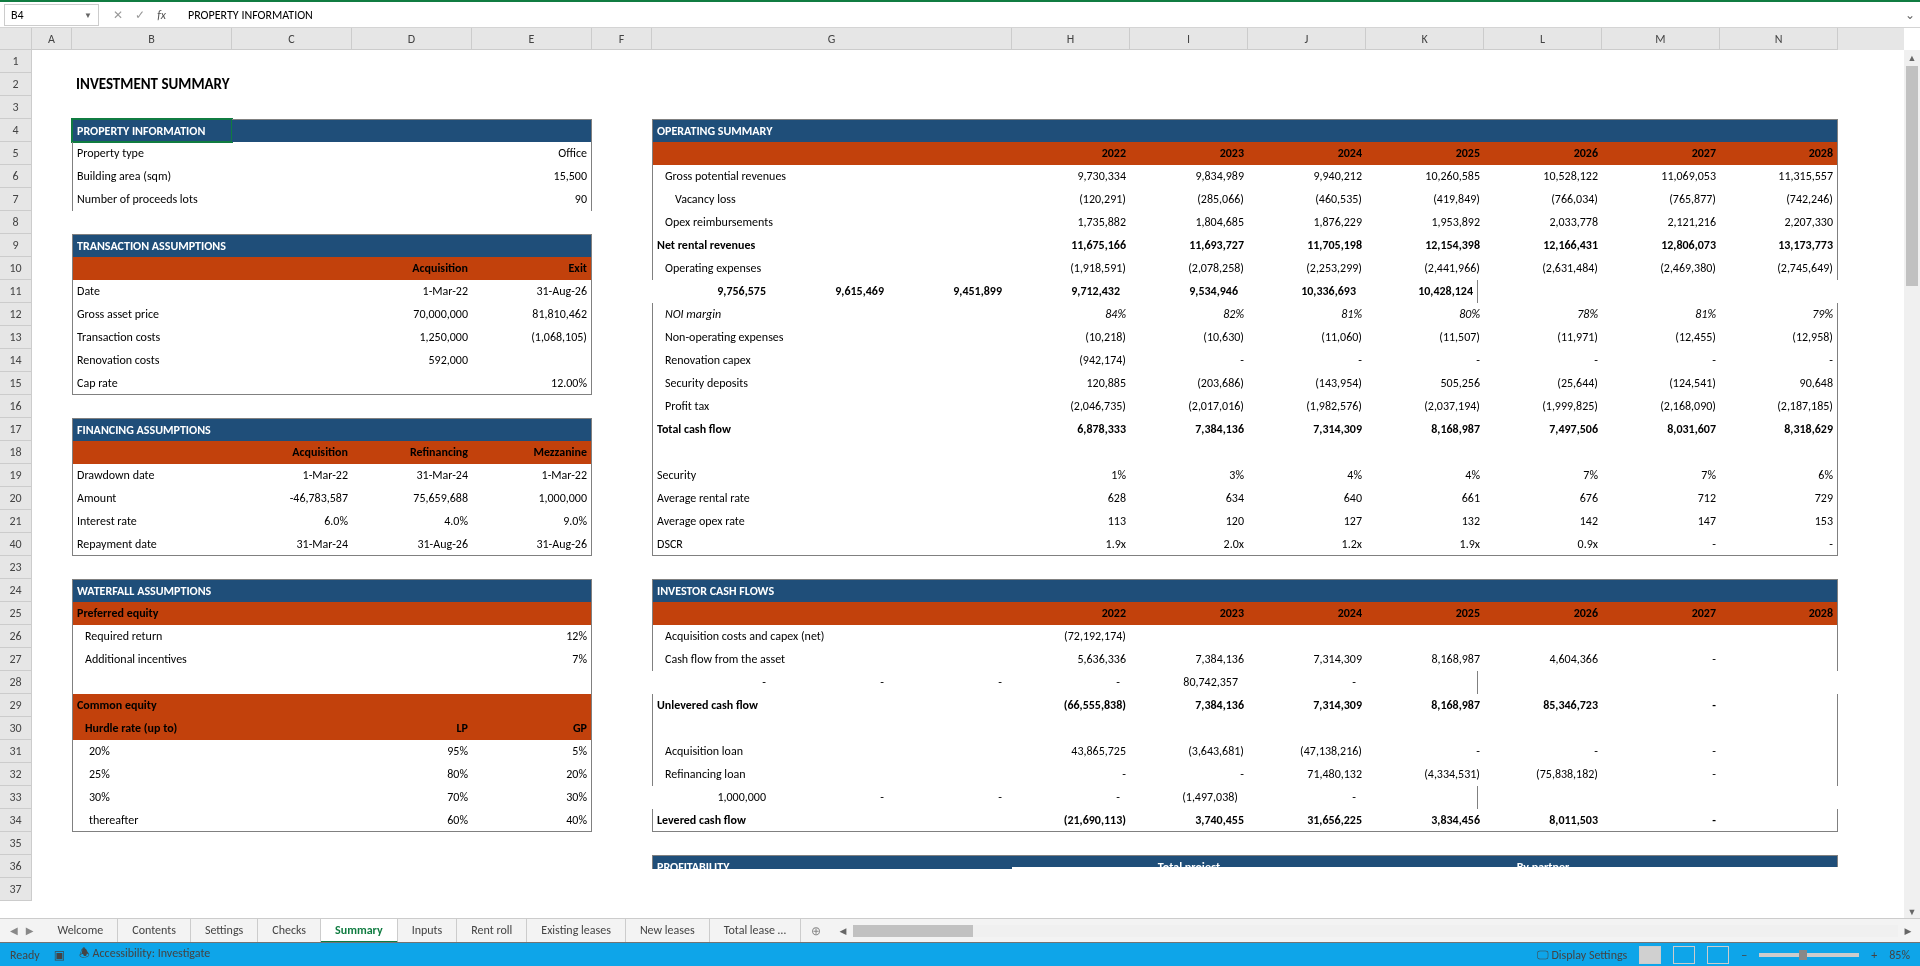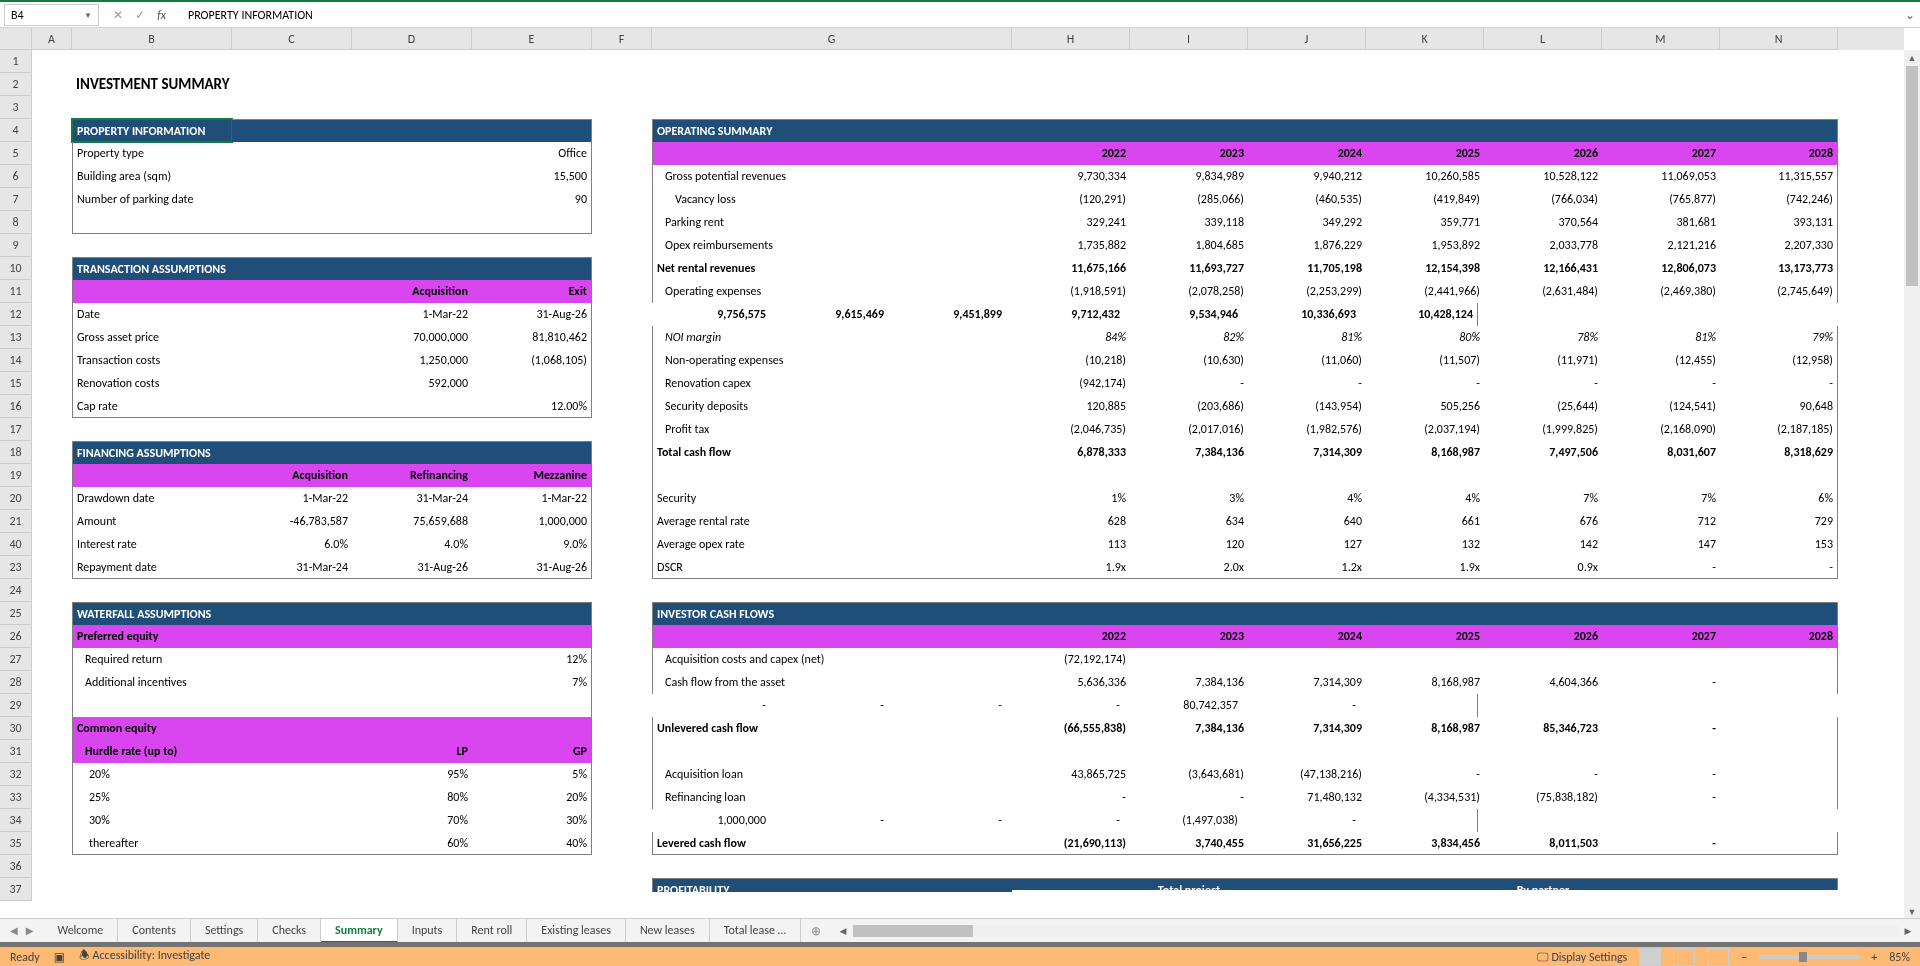--- a/index.html
+++ b/index.html
@@ -28,21 +28,21 @@
 .row { display: flex; height: 23px; }
 .cell { border: 0; padding: 0 4px; line-height: 23px; white-space: nowrap; overflow: hidden; }
 .tar { text-align: right; }
 .tac { text-align: center; }
 .bold { font-weight: bold; }
 .italic { font-style: italic; }
 
 
 .sec-hdr { background: #1f4e79; color: #fff; font-weight: bold; }
 
-.sub-hdr { background: #d946ef; font-weight: bold; }
+.sub-hdr { background: #c2410c; font-weight: bold; }
 
 .bl { border-left: 1px solid #808080; }
 .br { border-right: 1px solid #808080; }
 .bt { border-top: 1px solid #808080; }
 .bb { border-bottom: 1px solid #808080; }
 
 
 .sel { outline: 2px solid #107c41; outline-offset: -1px; }
 
 
@@ -57,21 +57,21 @@
 .tabs { display: flex; }
 .tab { padding: 4px 14px; border-right: 1px solid #ccc; background: #f3f3f3; color: #444; font-size: 12px; }
 .tab.active { background: #fff; color: #107c41; font-weight: bold; border-bottom: 2px solid #107c41; }
 .tab-add { padding: 4px 10px; color: #888; }
 .hscroll { flex: 1; display: flex; align-items: center; padding: 0 4px; }
 .hsc-btn { width: 16px; text-align: center; font-size: 9px; color: #666; }
 .hsc-track { flex: 1; height: 12px; background: #f0f0f0; position: relative; margin: 0 2px; }
 .hsc-thumb { position: absolute; left: 0; width: 120px; top: 0; bottom: 0; background: #c1c1c1; }
 
 
-.status-bar { position: absolute; bottom: 0; left: 0; right: 0; height: 24px; display: flex; align-items: center; background: #fdba74; border-top: 5px solid #737373; padding: 0 10px; font-size: 12px; color: #444; justify-content: space-between; }
+.status-bar { position: absolute; bottom: 0; left: 0; right: 0; height: 24px; display: flex; align-items: center; background: #0ea5e9; border-top: 1px solid #737373; padding: 0 10px; font-size: 12px; color: #444; justify-content: space-between; }
 .sb-left { display: flex; gap: 14px; align-items: center; }
 .sb-right { display: flex; gap: 12px; align-items: center; }
 .view-btn { width: 22px; height: 18px; border: 1px solid #ccc; display: inline-block; }
 .view-btn.active { background: #d0d0d0; }
 .zoom-slider { width: 100px; height: 4px; background: #ccc; position: relative; }
 .zoom-thumb { position: absolute; left: 40px; top: -3px; width: 8px; height: 10px; background: #888; }
 </style>
 </head>
 <body>
 
@@ -240,49 +240,33 @@
           <div class="cell tar" style="width:118px;">9,730,334</div>
           <div class="cell tar" style="width:118px;">9,834,989</div>
           <div class="cell tar" style="width:118px;">9,940,212</div>
           <div class="cell tar" style="width:118px;">10,260,585</div>
           <div class="cell tar" style="width:118px;">10,528,122</div>
           <div class="cell tar" style="width:118px;">11,069,053</div>
           <div class="cell tar br" style="width:118px;">11,315,557</div>
         </div>
         <div class="row">
           <div class="cell" style="width:40px;"></div>
-          <div class="cell bl" style="width:160px;">Number of parking date</div>
+          <div class="cell bl" style="width:160px;">Number of proceeds lots</div>
           <div class="cell" style="width:120px;"></div>
           <div class="cell" style="width:120px;"></div>
           <div class="cell tar br" style="width:120px;">90</div>
           <div class="cell" style="width:60px;"></div>
           <div class="cell bl" style="width:360px;padding-left:22px">Vacancy loss</div>
           <div class="cell tar" style="width:118px;">(120,291)</div>
           <div class="cell tar" style="width:118px;">(285,066)</div>
           <div class="cell tar" style="width:118px;">(460,535)</div>
           <div class="cell tar" style="width:118px;">(419,849)</div>
           <div class="cell tar" style="width:118px;">(766,034)</div>
           <div class="cell tar" style="width:118px;">(765,877)</div>
           <div class="cell tar br" style="width:118px;">(742,246)</div>
-        </div>
-        <div class="row">
-          <div class="cell" style="width:40px;"></div>
-          <div class="cell bl bb" style="width:160px;"></div>
-          <div class="cell bb" style="width:120px;"></div>
-          <div class="cell bb" style="width:120px;"></div>
-          <div class="cell bb br" style="width:120px;"></div>
-          <div class="cell" style="width:60px;"></div>
-          <div class="cell bl" style="width:360px;padding-left:12px">Parking rent</div>
-          <div class="cell tar" style="width:118px;">329,241</div>
-          <div class="cell tar" style="width:118px;">339,118</div>
-          <div class="cell tar" style="width:118px;">349,292</div>
-          <div class="cell tar" style="width:118px;">359,771</div>
-          <div class="cell tar" style="width:118px;">370,564</div>
-          <div class="cell tar" style="width:118px;">381,681</div>
-          <div class="cell tar br" style="width:118px;">393,131</div>
         </div>
         <div class="row">
           <div class="cell" style="width:40px;"></div>
           <div class="cell" style="width:160px;"></div>
           <div class="cell" style="width:120px;"></div>
           <div class="cell" style="width:120px;"></div>
           <div class="cell" style="width:120px;"></div>
           <div class="cell" style="width:60px;"></div>
           <div class="cell bl" style="width:360px;padding-left:12px">Opex reimbursements</div>
           <div class="cell tar" style="width:118px;">1,735,882</div>

